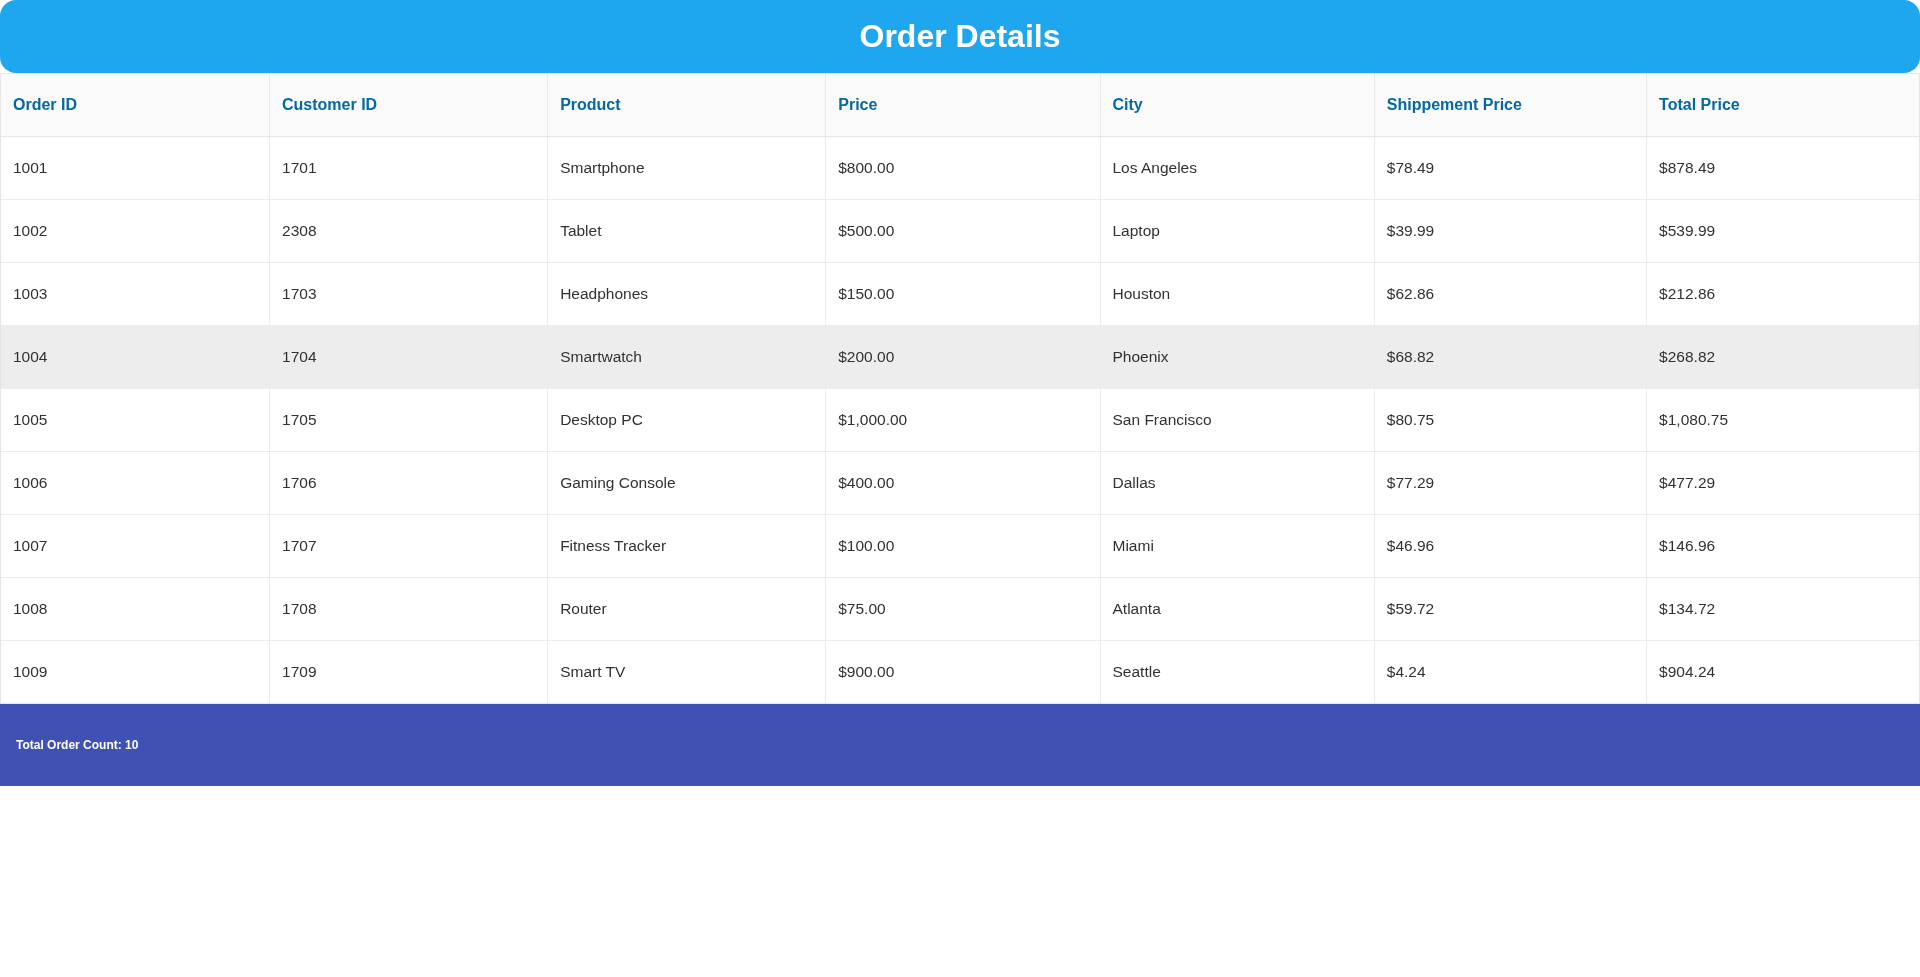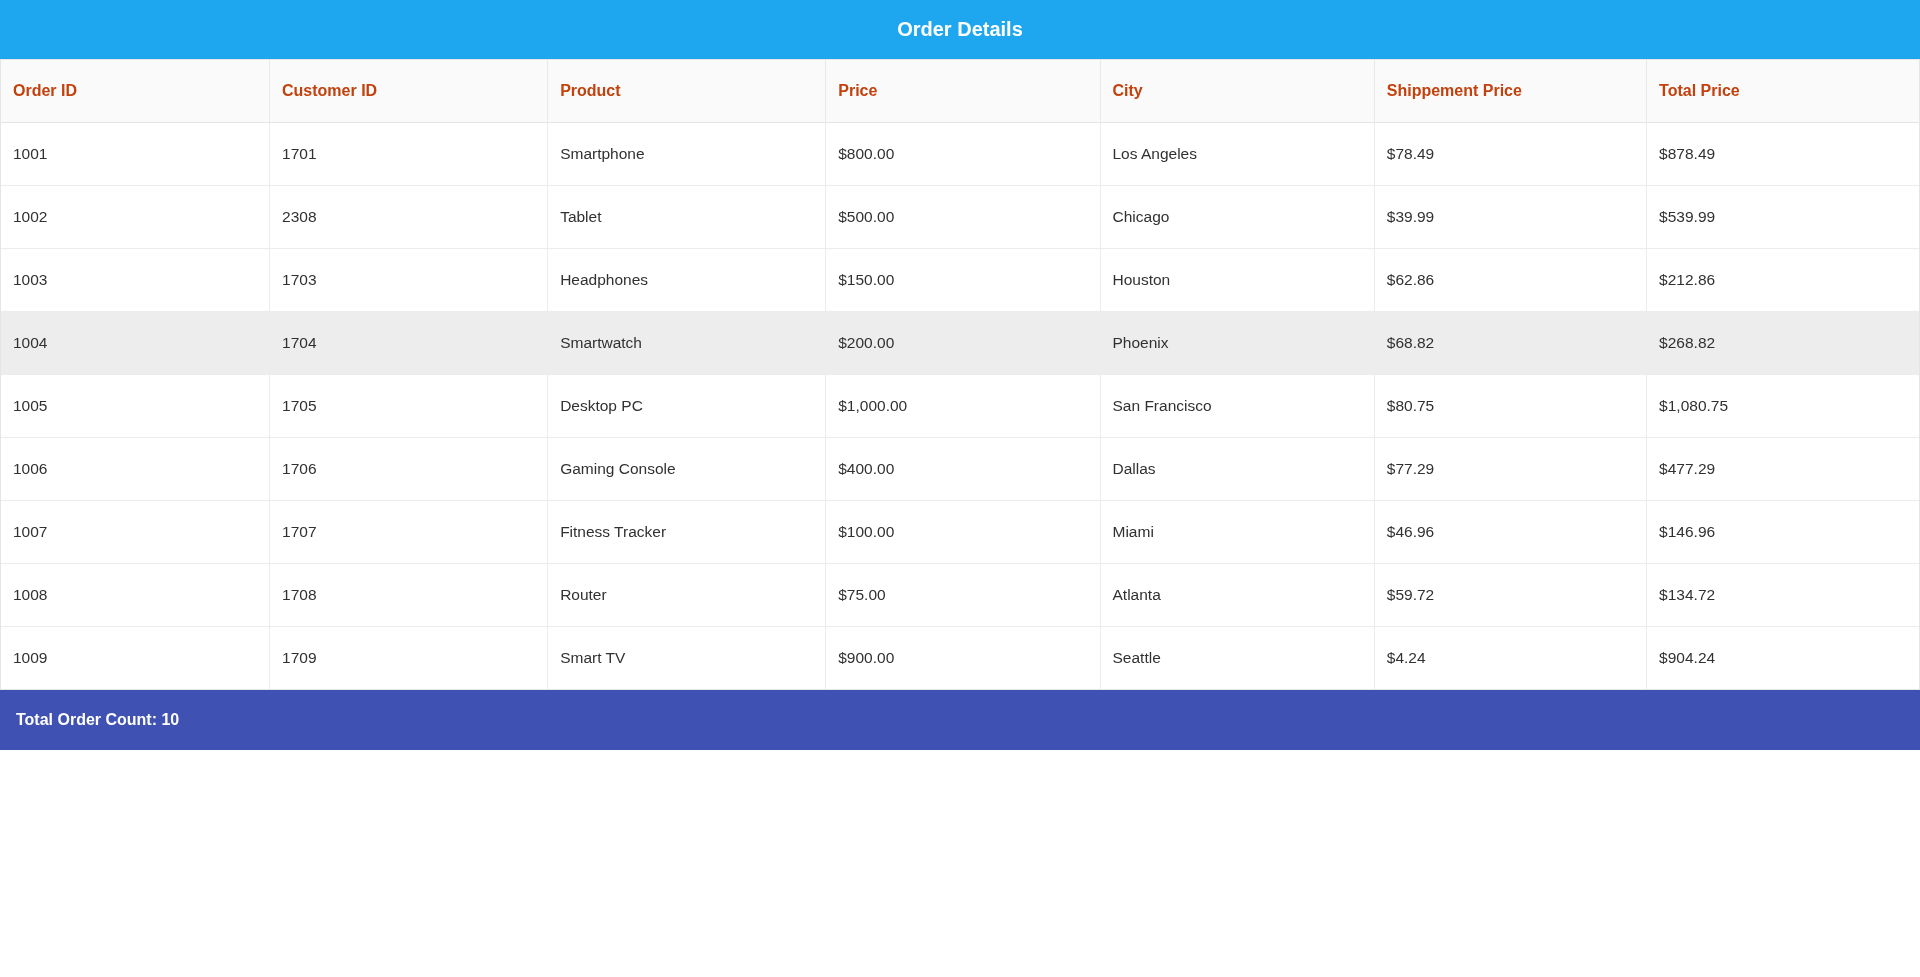--- a/index.html
+++ b/index.html
@@ -14,65 +14,66 @@
     color: #212529;
   }
   .container {
     width: 100%;
   }
   .header-bar {
     background: #1ea7ef;
     color: #ffffff;
     text-align: center;
     padding: 18px 0;
-    font-size: 20px;
+    font-size: 32px;
     font-weight: 700;
+    border-radius: 16px;
   }
   .grid-wrapper {
     background: #fff;
     border: 1px solid #e5e5e5;
     box-shadow: 0 2px 3px rgba(0,0,0,0.07);
     margin: 0;
   }
   table {
     width: 100%;
     border-collapse: collapse;
     table-layout: fixed;
   }
   thead th {
     background: #fafafa;
     font-weight: 700;
     text-align: left;
     padding: 22px 12px;
     font-size: 16px;
     border-bottom: 1px solid #e5e5e5;
     border-right: 1px solid #e9e9e9;
-    color: #c2410c;
+    color: #0369a1;
     margin-left: 36px;
   }
   tbody td {
     padding: 22px 12px;
     border-top: 1px solid #ececec;
     border-right: 1px solid #ececec;
     color: #313131;
     font-size: 15.5px;
   }
   thead th:last-child,
   tbody td:last-child {
     border-right: none;
   }
   tbody tr.hovered td {
     background: #ededed;
   }
   .footer-bar {
     background: #3f51b3;
     color: #ffffff;
     font-weight: 700;
-    padding: 21px 16px;
-    font-size: 16px;
+    padding: 34px 16px;
+    font-size: 12px;
   }
   
   col.c0 { width: 14%; }
   col.c1 { width: 14.5%; }
   col.c2 { width: 14.5%; }
   col.c3 { width: 14.3%; }
   col.c4 { width: 14.3%; }
   col.c5 { width: 14.2%; }
   col.c6 { width: 14.2%; }
 </style>
@@ -116,21 +117,21 @@
             <td>$800.00</td>
             <td>Los Angeles</td>
             <td>$78.49</td>
             <td>$878.49</td>
           </tr>
           <tr>
             <td>1002</td>
             <td>2308</td>
             <td>Tablet</td>
             <td>$500.00</td>
-            <td>Chicago</td>
+            <td>Laptop</td>
             <td>$39.99</td>
             <td>$539.99</td>
           </tr>
           <tr>
             <td>1003</td>
             <td>1703</td>
             <td>Headphones</td>
             <td>$150.00</td>
             <td>Houston</td>
             <td>$62.86</td>

